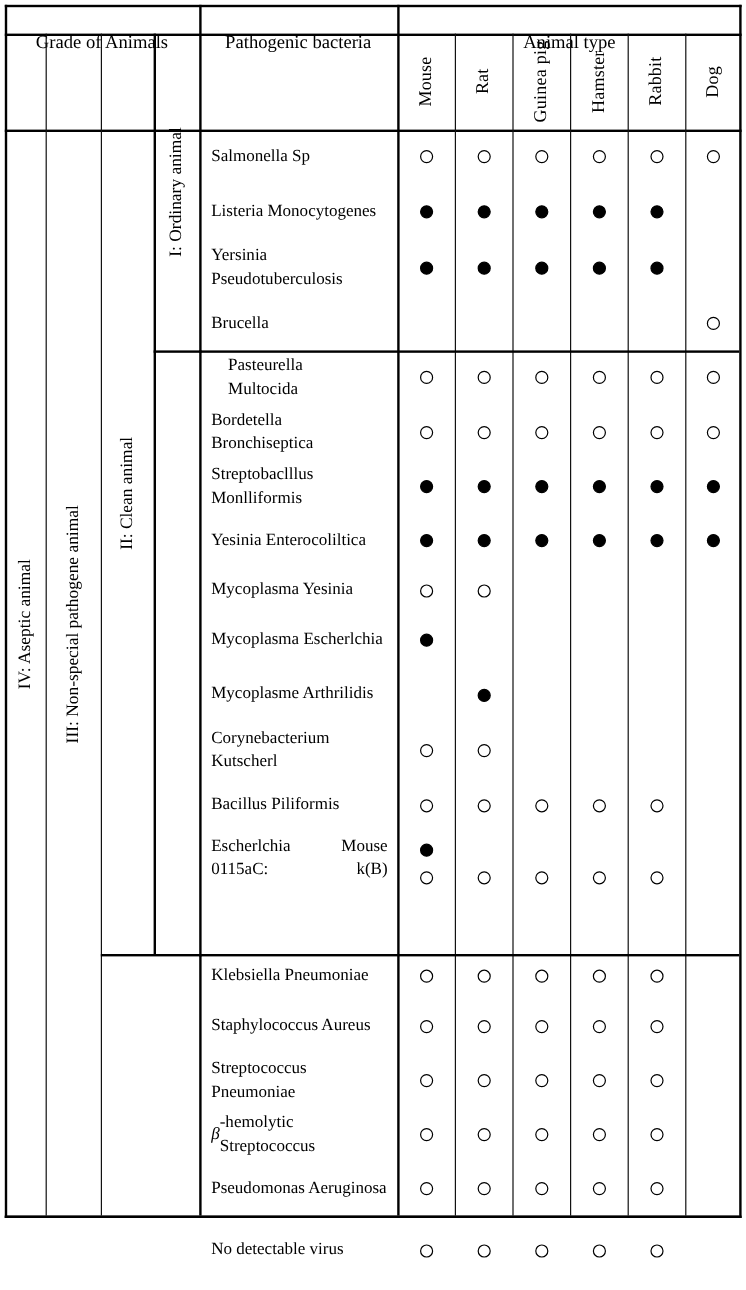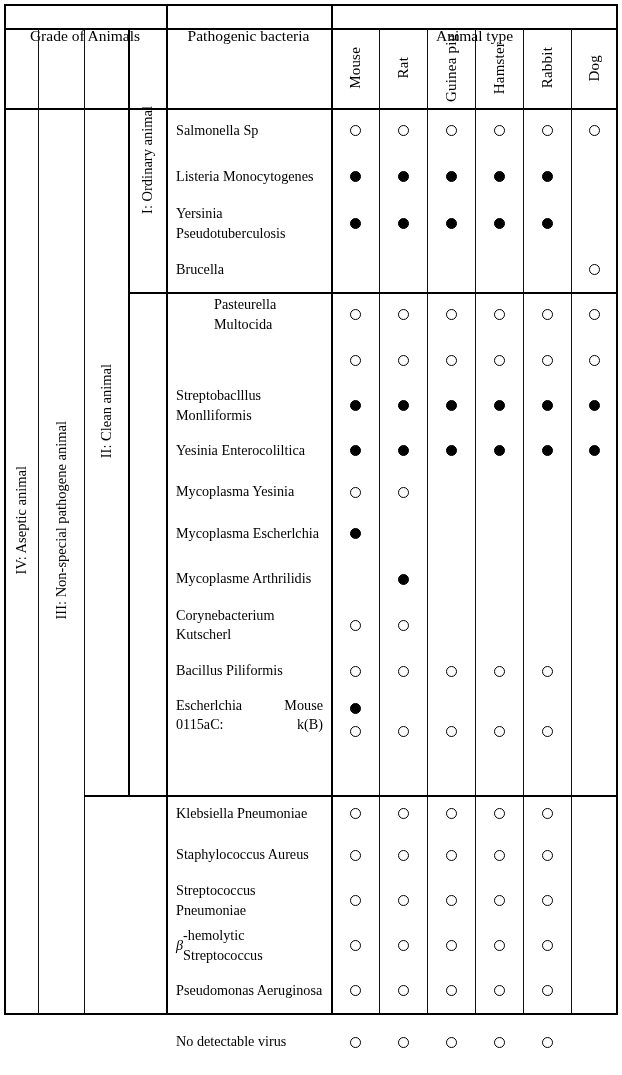--- a/index.html
+++ b/index.html
@@ -175,27 +175,28 @@
     <div class="marker filled" style="left: 493.5px; top: 171px;"></div>
     <div class="marker filled" style="left: 541.5px; top: 171px;"></div>
     <div class="bact" style="left: 166px; top: 200px; width: 165px; height: 47px;">Yersinia Pseudotuberculosis</div>
     <div class="marker filled" style="left: 349.5px; top: 218px;"></div>
     <div class="marker filled" style="left: 397.5px; top: 218px;"></div>
     <div class="marker filled" style="left: 445.5px; top: 218px;"></div>
     <div class="marker filled" style="left: 493.5px; top: 218px;"></div>
     <div class="marker filled" style="left: 541.5px; top: 218px;"></div>
     <div class="bact" style="left: 166px; top: 247px; width: 165px; height: 45px;">Brucella</div>
     <div class="marker open" style="left: 589px; top: 264px;"></div>
-    <div class="bact" style="left: 180px; top: 292px; width: 165px; height: 45px; padding-left: 34px;">Pasteurella Multocida</div>
+    <div class="bact" style="left: 156px; top: 292px; width: 165px; height: 45px; padding-left: 34px;">Pasteurella Multocida</div>
     <div class="marker open" style="left: 349.5px; top: 309px;"></div>
     <div class="marker open" style="left: 397.5px; top: 309px;"></div>
     <div class="marker open" style="left: 445.5px; top: 309px;"></div>
     <div class="marker open" style="left: 493.5px; top: 309px;"></div>
     <div class="marker open" style="left: 541.5px; top: 309px;"></div>
     <div class="marker open" style="left: 589px; top: 309px;"></div>
+    <div class="bact" style="left: 166px; top: 337px; width: 165px; height: 46px;">Bordetella Bronchiseptica</div>
     <div class="marker open" style="left: 349.5px; top: 354.5px;"></div>
     <div class="marker open" style="left: 397.5px; top: 354.5px;"></div>
     <div class="marker open" style="left: 445.5px; top: 354.5px;"></div>
     <div class="marker open" style="left: 493.5px; top: 354.5px;"></div>
     <div class="marker open" style="left: 541.5px; top: 354.5px;"></div>
     <div class="marker open" style="left: 589px; top: 354.5px;"></div>
     <div class="bact" style="left: 166px; top: 383px; width: 165px; height: 45px;">Streptobaclllus Monlliformis</div>
     <div class="marker filled" style="left: 349.5px; top: 400px;"></div>
     <div class="marker filled" style="left: 397.5px; top: 400px;"></div>
     <div class="marker filled" style="left: 445.5px; top: 400px;"></div>

